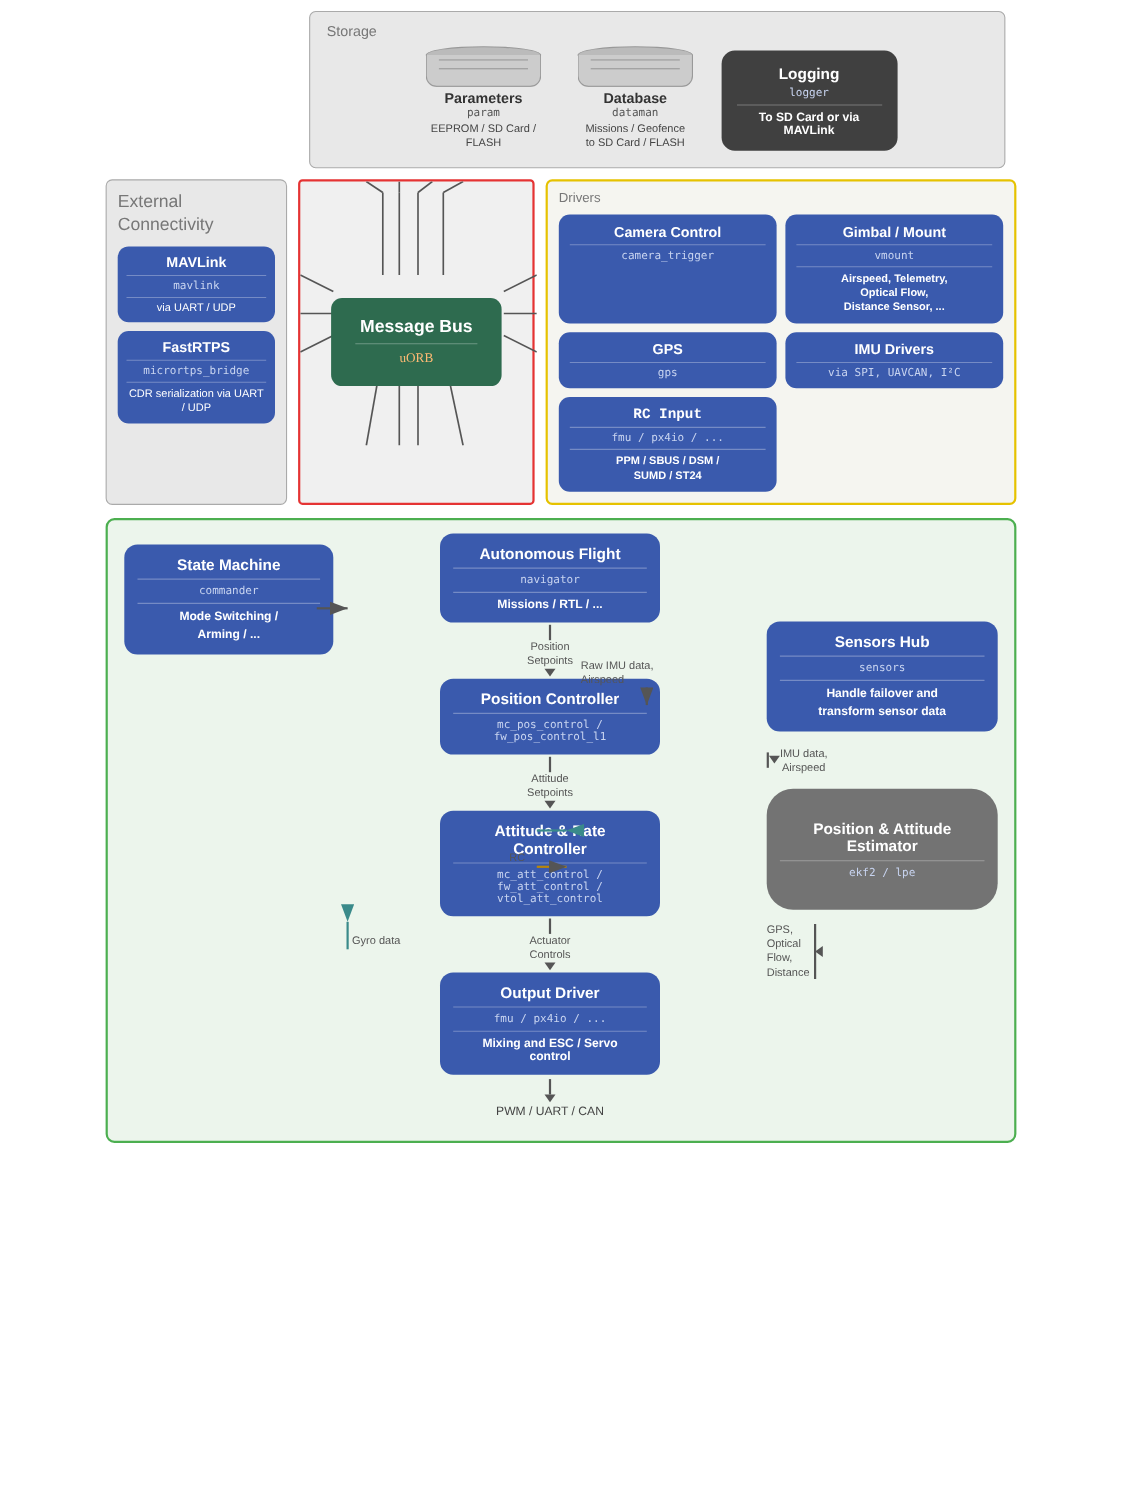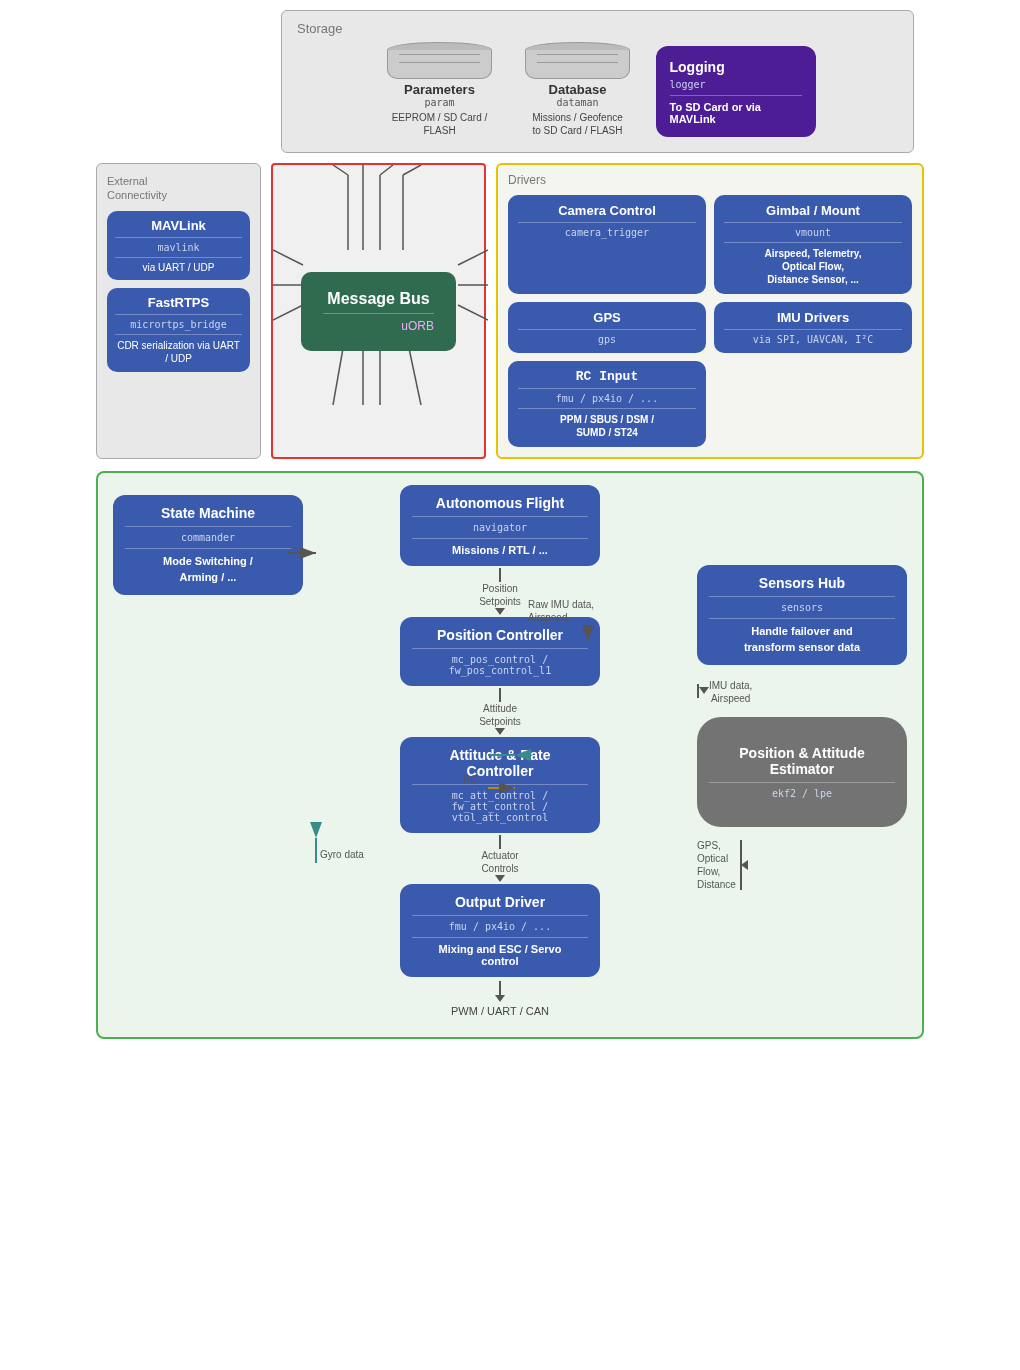--- a/index.html
+++ b/index.html
@@ -20,23 +20,24 @@
     
     .cylinder {
       display: flex;
       flex-direction: column;
       align-items: center;
       width: 120px;
     }
 
     
     .blue-box {
-      background: #4c1d95;
+      background: #404040;
       border-radius: 12px;
       color: #fff;
+      text-align: center;
       padding: 8px 12px;
     }
     .blue-box .box-title {
       font-size: 14px;
       font-weight: bold;
       line-height: 1.3;
     }
     .blue-box .box-subtitle {
       font-size: 10px;
       font-family: monospace;
@@ -109,21 +110,21 @@
 MAVLink</div>
           </div>
         </div>
 
       </div>
     </div>
 
     <div style="display:flex; margin-top:10px; gap:10px; position:relative; align-items:stretch; min-height:260px;">
 
       <div style="width:165px; background:#e8e8e8; border:1.5px solid #aaa; border-radius:6px; padding:10px 10px 12px; flex-shrink:0;">
-        <div style="font-size:11px;color:#777;margin-bottom:8px;white-space:pre-line;line-height:1.3;">External
+        <div style="font-size:16px;color:#777;margin-bottom:8px;white-space:pre-line;line-height:1.3;">External
 Connectivity</div>
 
         <div style="background:#3a5aad;border-radius:10px;color:#fff;text-align:center;padding:7px 8px;margin-bottom:8px;">
           <div style="font-size:13px;font-weight:bold;">MAVLink</div>
           <hr style="border:none;border-top:1px solid rgba(255,255,255,0.3);margin:4px 0;">
           <div style="font-size:10px;font-family:monospace;color:#c8d4f0;">mavlink</div>
           <hr style="border:none;border-top:1px solid rgba(255,255,255,0.3);margin:4px 0;">
           <div style="font-size:10px;">via UART / UDP</div>
         </div>
 
@@ -161,21 +162,21 @@
           <line x1="30" y1="140" x2="0" y2="155" stroke="#555" stroke-width="1.5"></line>
 
           <line x1="185" y1="100" x2="215" y2="85" stroke="#555" stroke-width="1.5"></line>
           <line x1="185" y1="120" x2="215" y2="120" stroke="#555" stroke-width="1.5"></line>
           <line x1="185" y1="140" x2="215" y2="155" stroke="#555" stroke-width="1.5"></line>
         </svg>
 
         <div style="background:#2e6b4f;border-radius:10px;color:#fff;text-align:center;padding:18px 22px;width:155px;z-index:2;position:relative;">
           <div style="font-size:16px;font-weight:bold;">Message Bus</div>
           <hr style="border:none;border-top:1px solid rgba(255,255,255,0.3);margin:5px 0;">
-          <div style="font-size:12px;font-family:Liberation Sans, sans-serif;color:#f0abfc;text-align:right;">uORB</div>
+          <div style="font-size:12px;font-family:Liberation Serif, serif;color:#fdba74;">uORB</div>
         </div>
       </div>
 
       <div style="flex:1; border:2.5px solid #e6c200; border-radius:6px; padding:8px 10px 10px; background:#f5f5f0;">
         <div style="font-size:12px;color:#777;margin-bottom:8px;">Drivers</div>
         <div style="display:grid; grid-template-columns:1fr 1fr; gap:8px;">
 
           <div style="background:#3a5aad;border-radius:10px;color:#fff;text-align:center;padding:8px 10px;">
             <div style="font-size:13px;font-weight:bold;">Camera Control</div>
             <hr style="border:none;border-top:1px solid rgba(255,255,255,0.3);margin:4px 0;">

